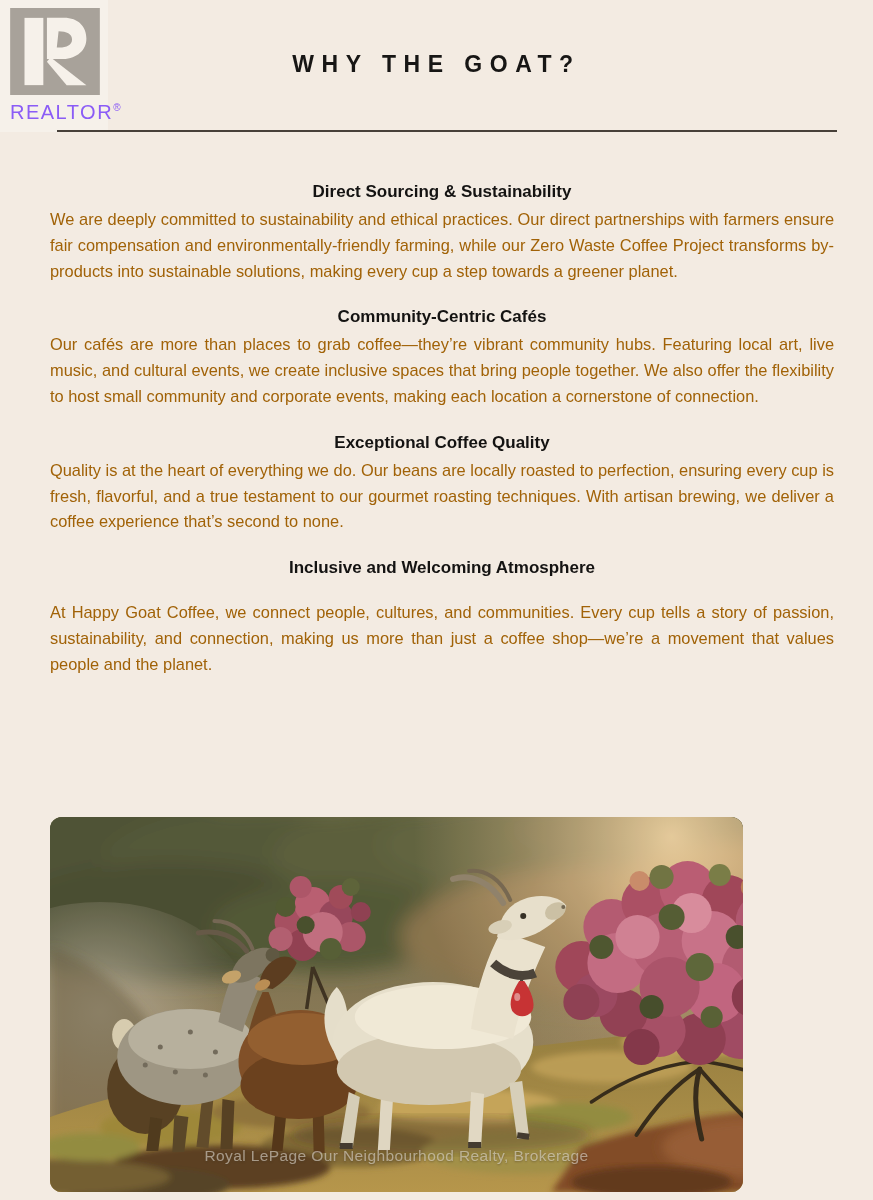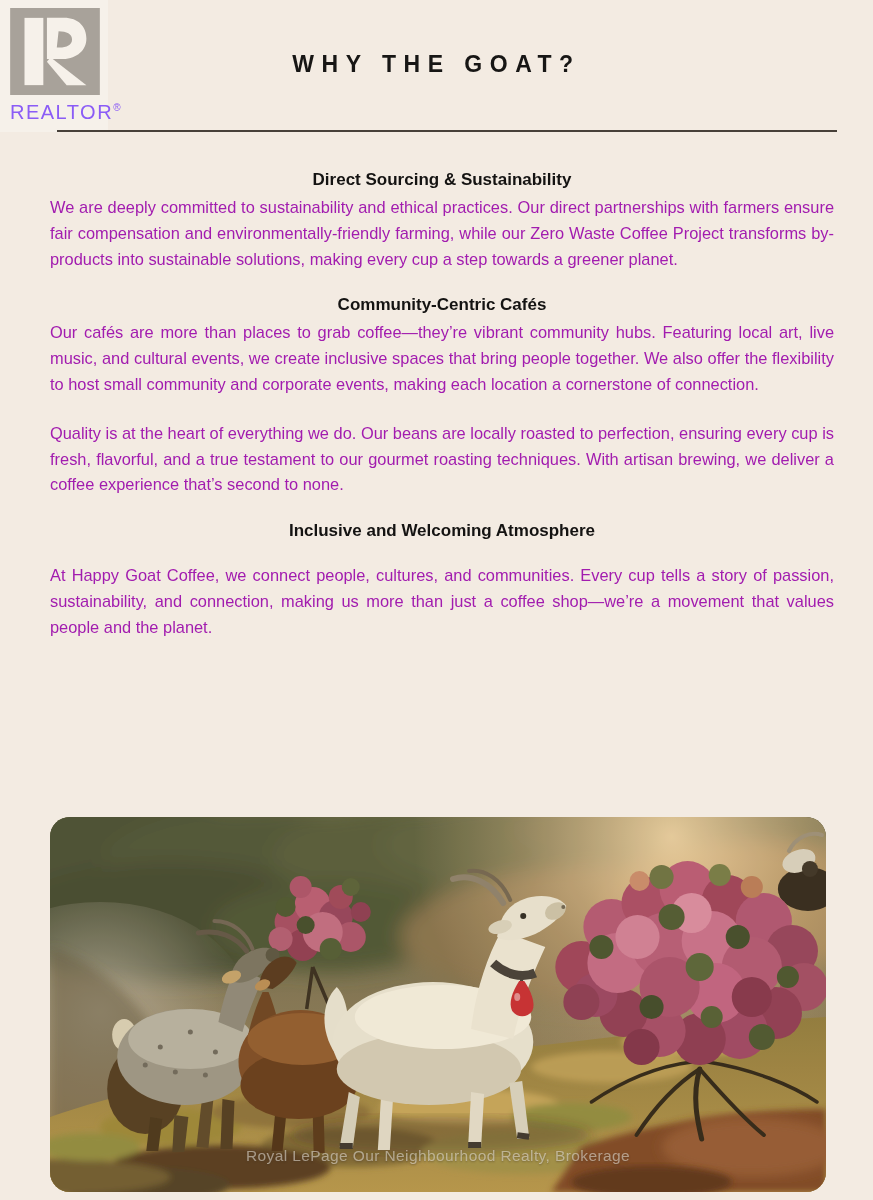--- a/index.html
+++ b/index.html
@@ -29,34 +29,34 @@
     text-align:center; font-size:23px; line-height:40px; font-weight:700;
     letter-spacing:7.5px; color:#17161 5; color:#171615;
   }
   .divider {
     position:absolute; top:130px; left:57px; width:780px; height:2px;
     background:#474039; border:none;
   }
 
   
   main.copy { position:absolute; top:170px; left:50px; width:784px; }
-  section.block { margin:0 0 23px 0; }
+  section.block { margin:12px 0 23px 0; }
   section.block h2 {
     margin:0 0 6px 0; text-align:center;
     font-size:17px; line-height:19px; font-weight:700; color:#141312;
   }
   section.block p {
     margin:0; text-align:justify;
-    font-size:16.4px; line-height:25.8px; color:#a21caf;
+    font-size:16.4px; line-height:25.8px; color:#a16207;
   }
 
   
   figure.photo {
-    position:absolute; top:817px; left:50px; width:776px; height:375px;
-    margin:0; border-radius:20px; overflow:hidden; background:#7a6f50;
+    position:absolute; top:817px; left:50px; width:693px; height:375px;
+    margin:0; border-radius:12px; overflow:hidden; background:#7a6f50;
   }
   figure.photo svg { display:block; width:776px; height:375px; }
   .watermark {
     position:absolute; bottom:27px; left:0; width:100%;
     text-align:center; font-size:15.5px; letter-spacing:0.4px;
     color:rgba(233,230,223,0.55);
     text-shadow:0 1px 2px rgba(70,55,35,0.45);
   }
 </style>
 </head>
@@ -81,20 +81,21 @@
   <main class="copy">
     <section class="block">
       <h2>Direct Sourcing &amp; Sustainability</h2>
       <p>We are deeply committed to sustainability and ethical practices. Our direct partnerships with farmers ensure fair compensation and environmentally-friendly farming, while our Zero Waste Coffee Project transforms by-products into sustainable solutions, making every cup a step towards a greener planet.</p>
     </section>
     <section class="block">
       <h2>Community-Centric Cafés</h2>
       <p>Our cafés are more than places to grab coffee—they’re vibrant community hubs. Featuring local art, live music, and cultural events, we create inclusive spaces that bring people together. We also offer the flexibility to host small community and corporate events, making each location a cornerstone of connection.</p>
     </section>
     <section class="block">
+      <h2>Exceptional Coffee Quality</h2>
       <p>Quality is at the heart of everything we do. Our beans are locally roasted to perfection, ensuring every cup is fresh, flavorful, and a true testament to our gourmet roasting techniques. With artisan brewing, we deliver a coffee experience that’s second to none.</p>
     </section>
     <section class="block">
       <h2>Inclusive and Welcoming Atmosphere</h2>
     </section>
     <section class="block">
       <p>At Happy Goat Coffee, we connect people, cultures, and communities. Every cup tells a story of passion, sustainability, and connection, making us more than just a coffee shop—we’re a movement that values people and the planet.</p>
     </section>
   </main>
 

